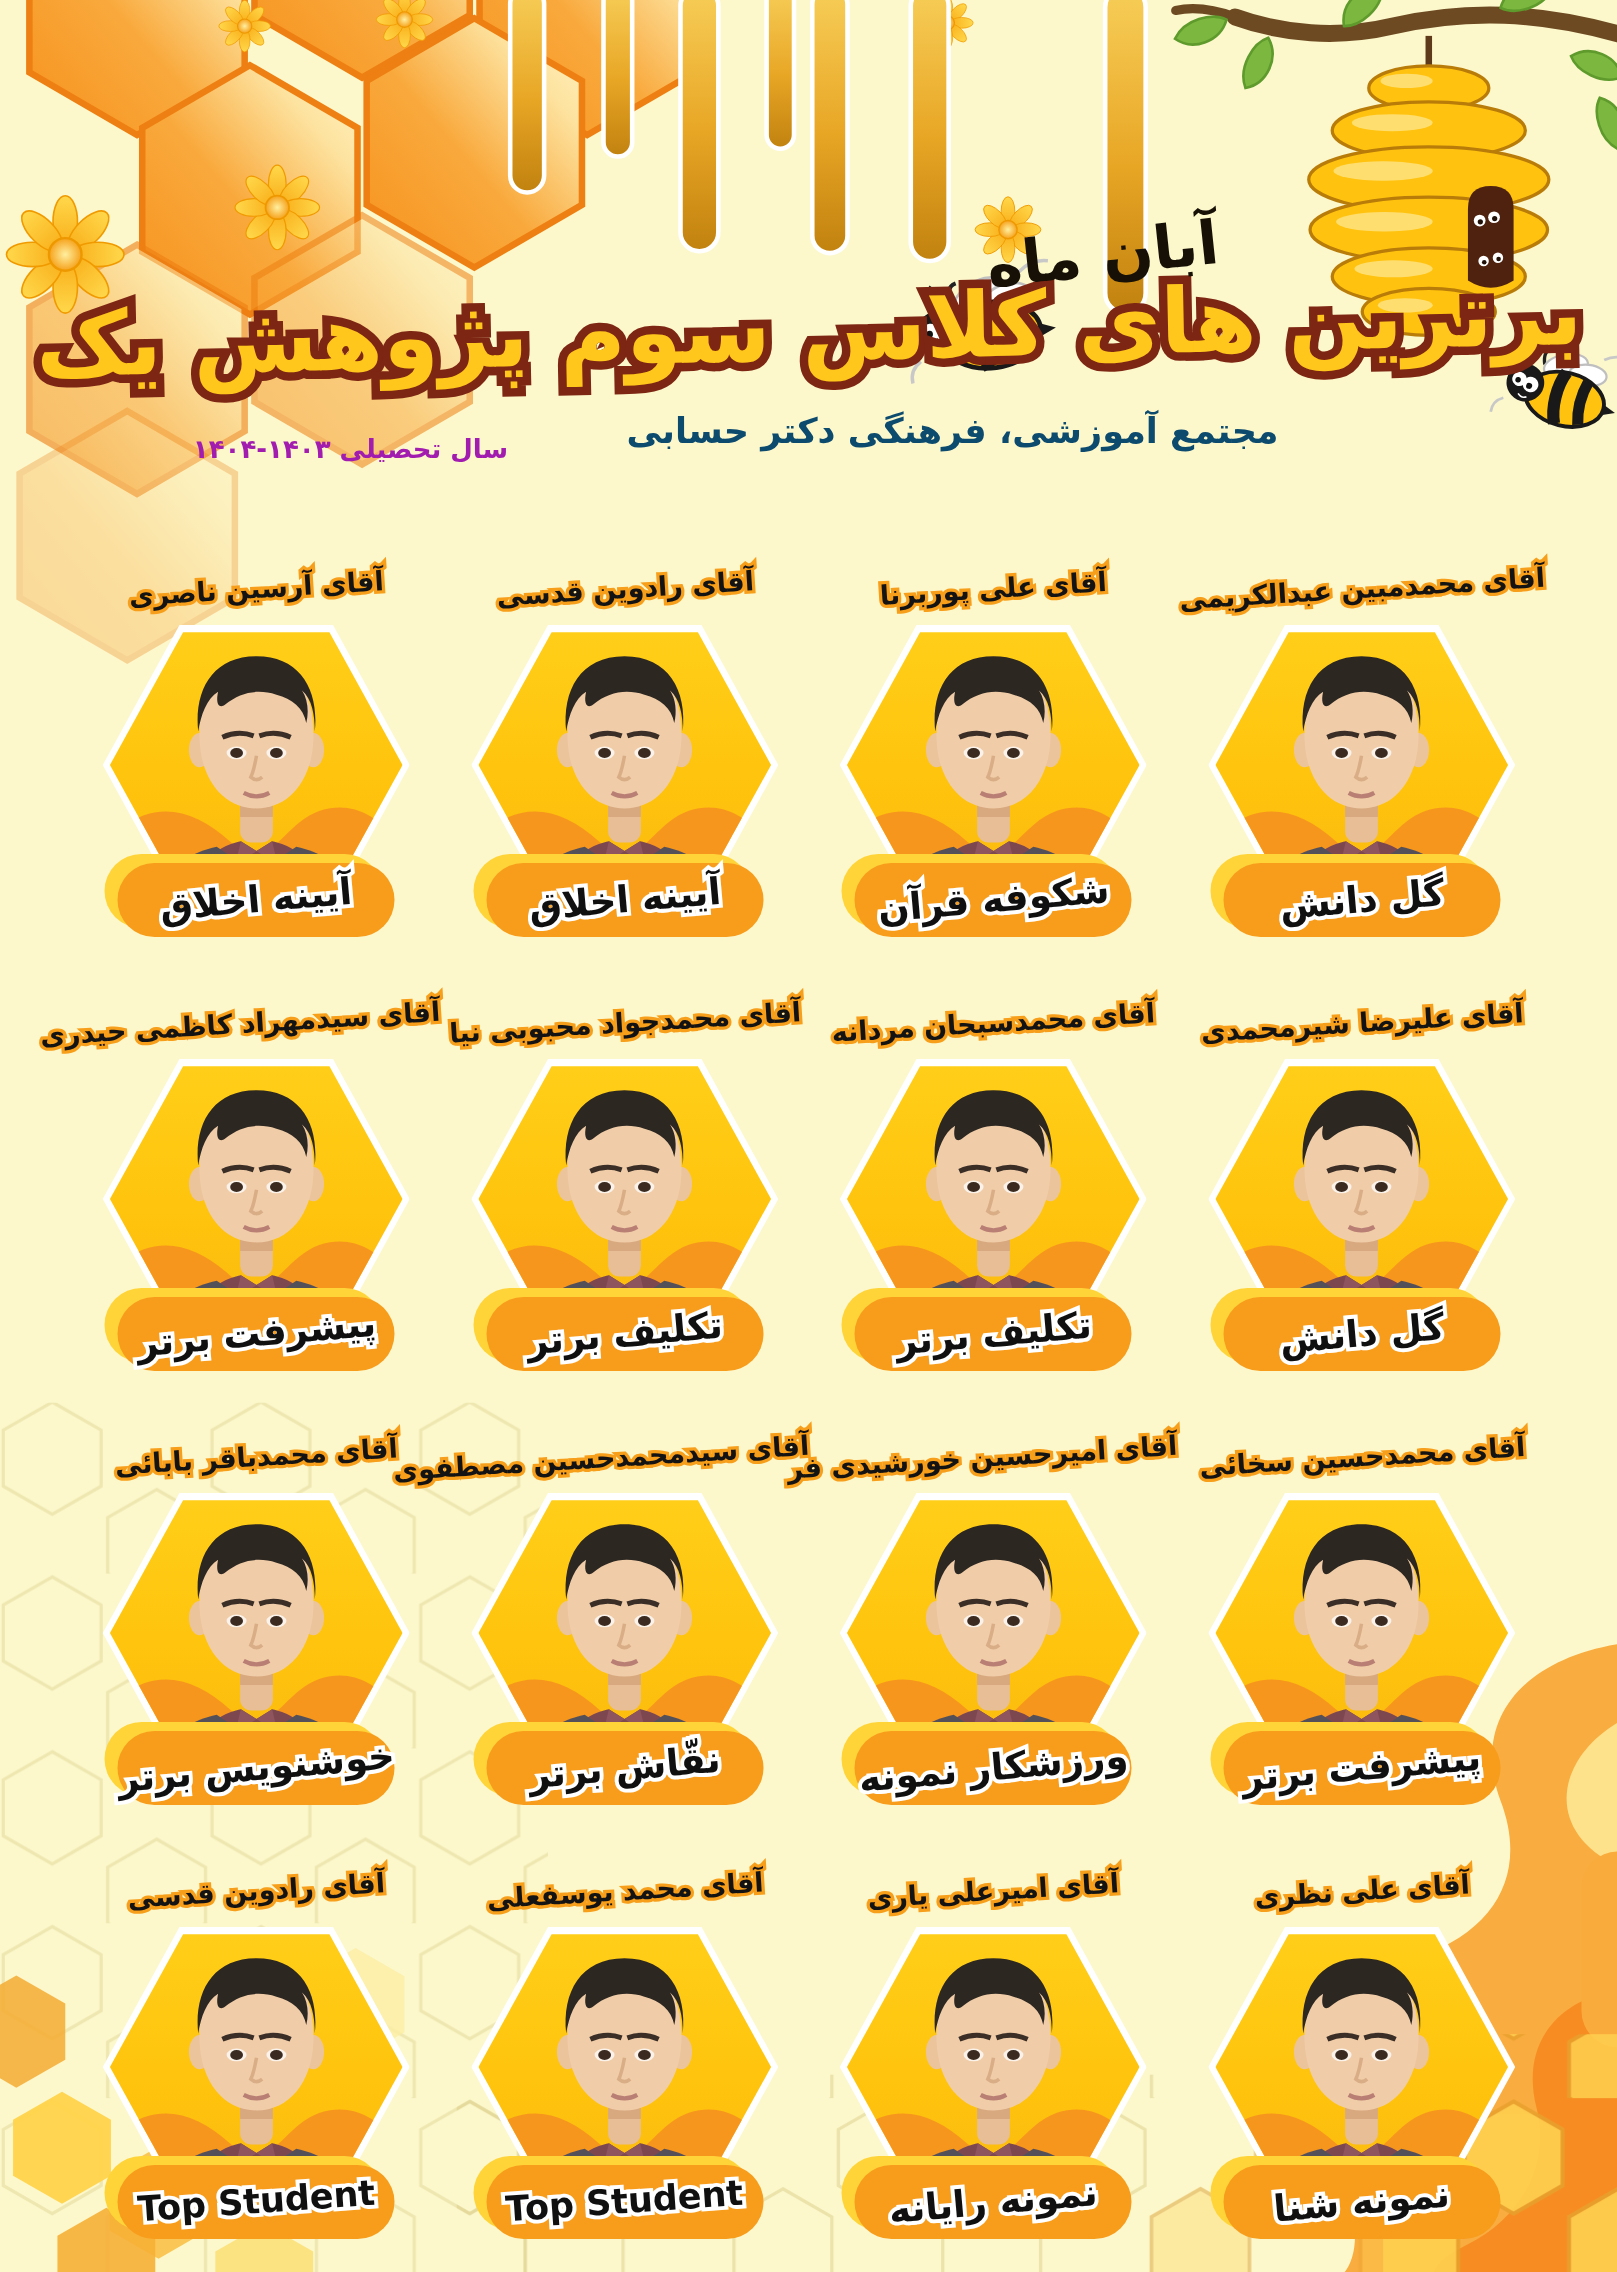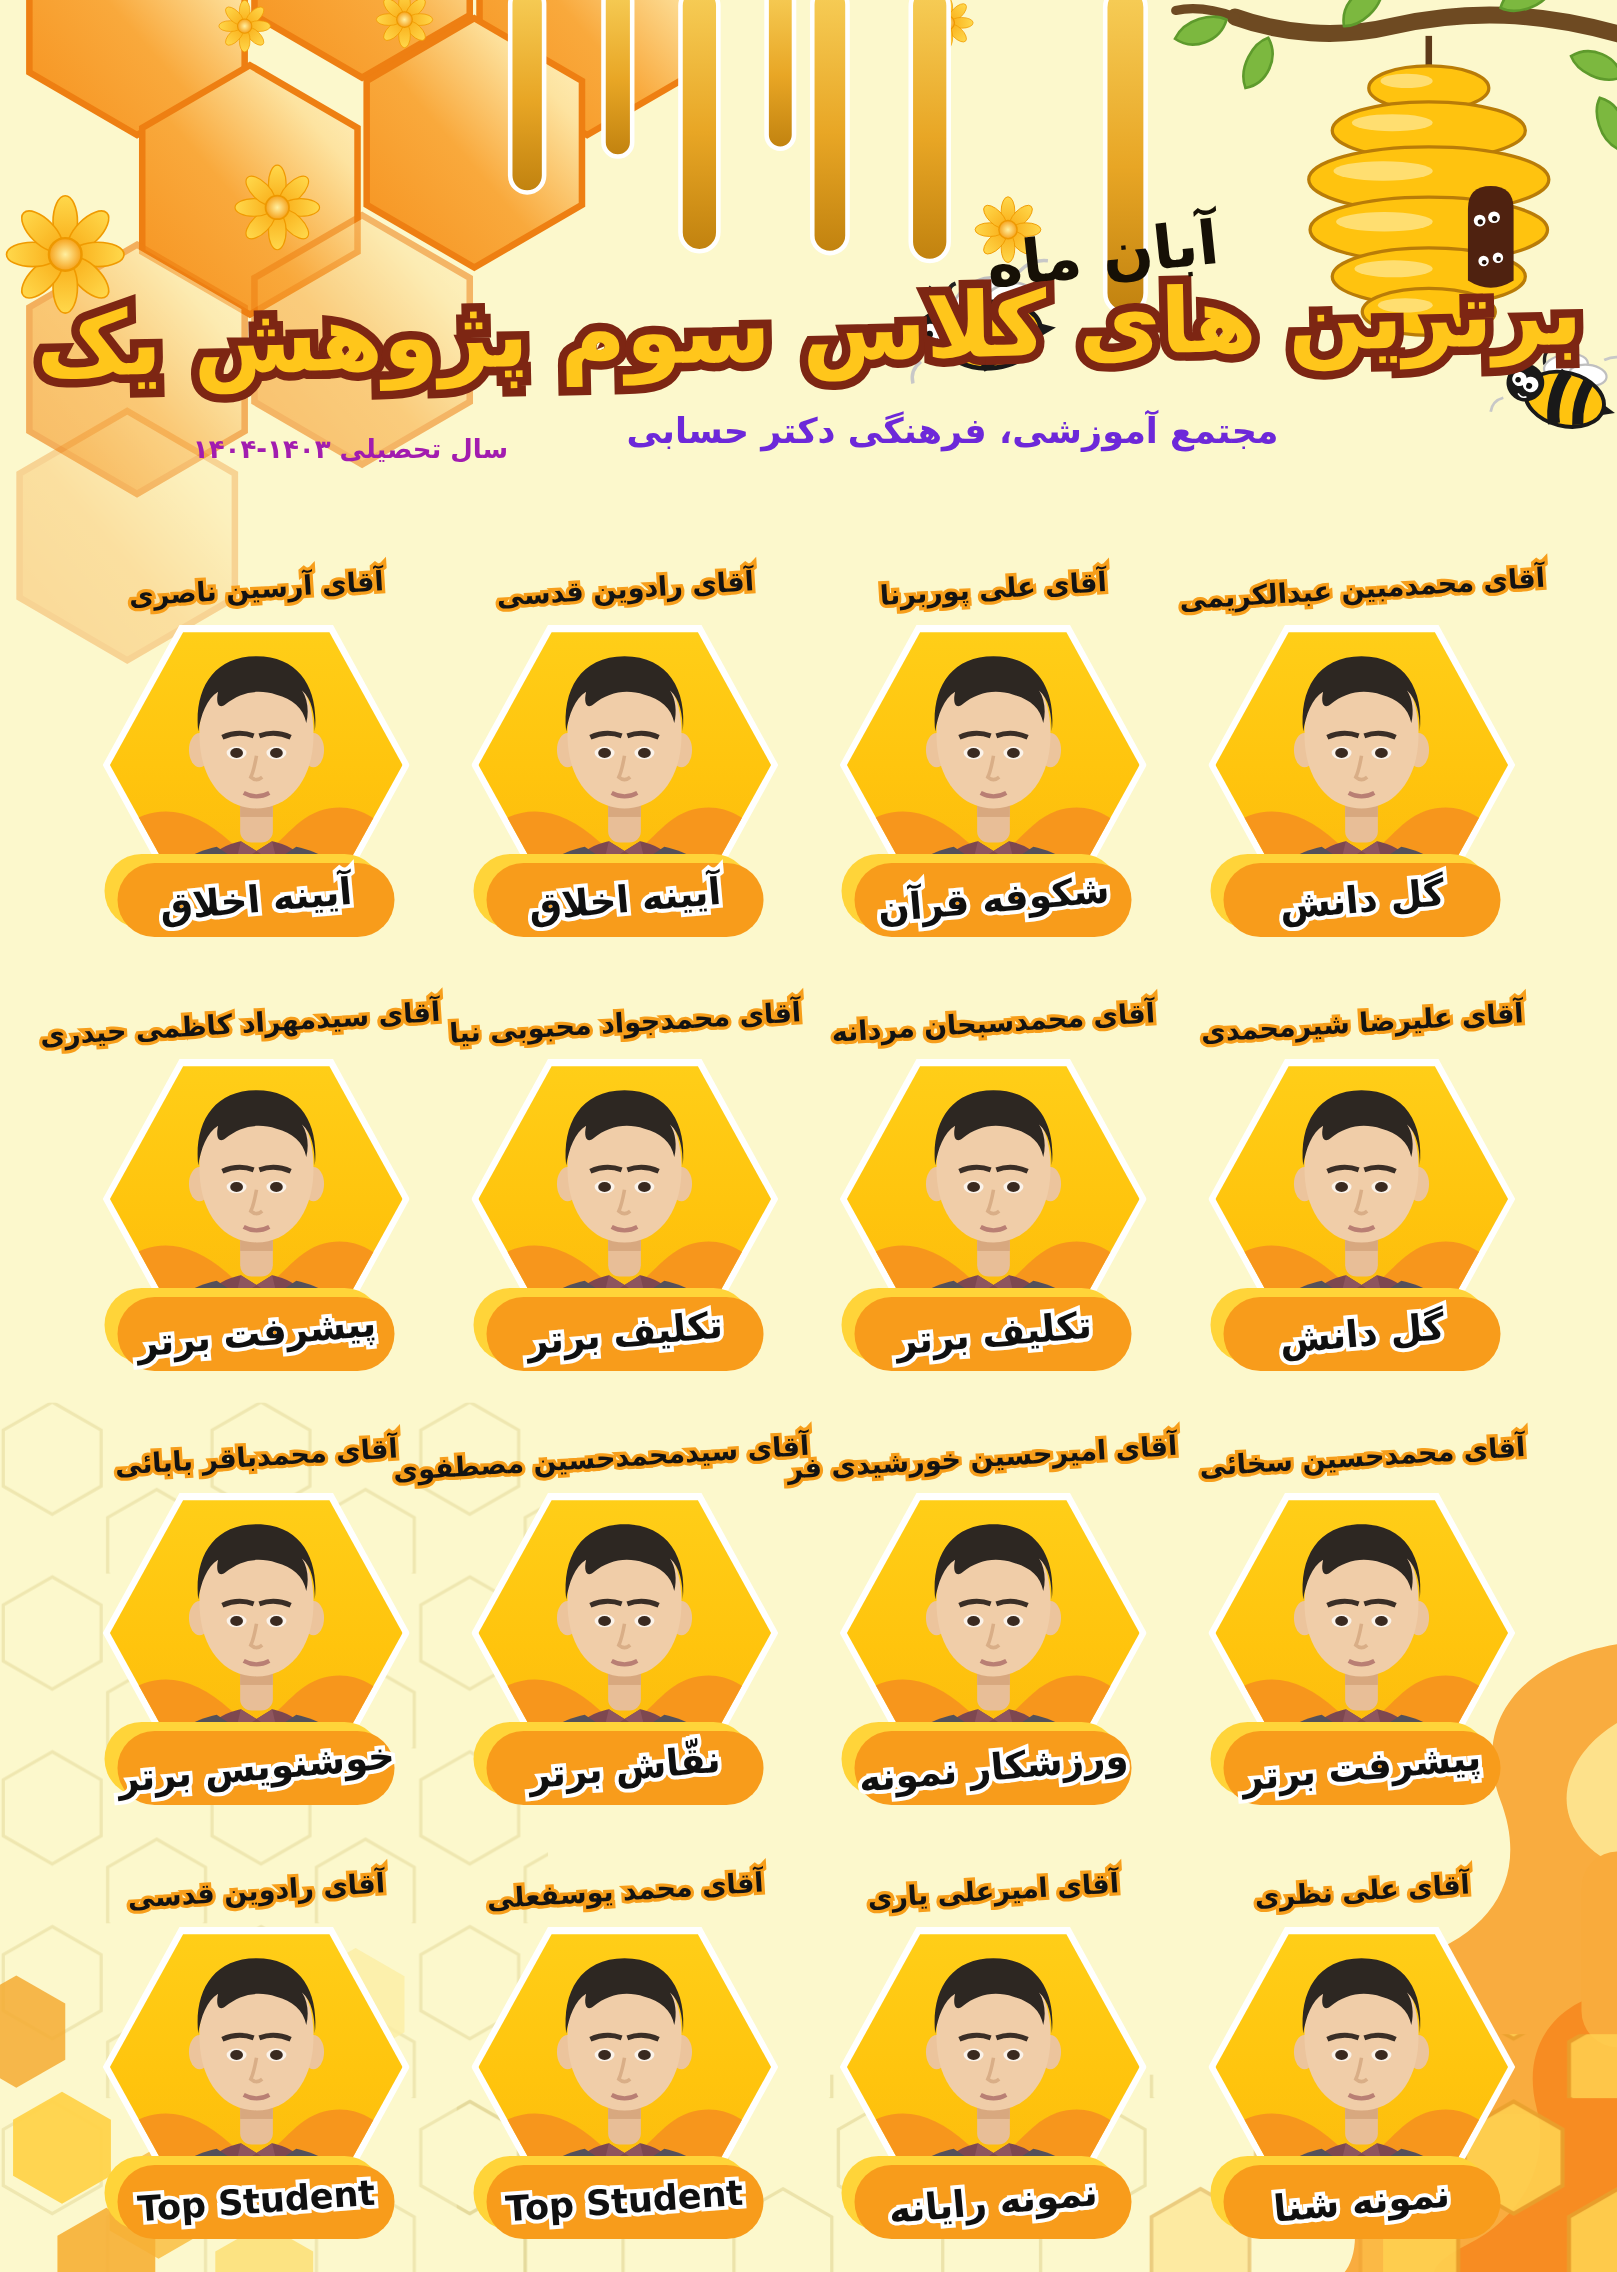--- a/index.html
+++ b/index.html
@@ -26,21 +26,21 @@
   }
   .main-title{
     position:absolute;top:273px;left:0;width:1618px;
     text-align:center;font-size:90px;font-weight:bold;
     color:var(--title-fill,#FFC61B);
     --ow:17px; --oc:var(--title-outline,#7D2613);
     direction:rtl;white-space:nowrap;transform:rotate(-1.2deg);z-index:5;
   }
   .subtitle{
     position:absolute;top:411px;left:496px;width:913px;
-    text-align:center;font-size:35px;font-weight:bold;color:#6d28d9;
+    text-align:center;font-size:35px;font-weight:bold;color:#0c4a6e;
     direction:rtl;white-space:nowrap;z-index:5;
   }
   .year{
     position:absolute;top:434px;left:168px;width:365px;
     text-align:center;font-size:26px;font-weight:bold;color:#a21caf;
     direction:rtl;white-space:nowrap;z-index:5;
   }
 
   .students{
     position:absolute;top:562px;left:72px;width:1474px;

